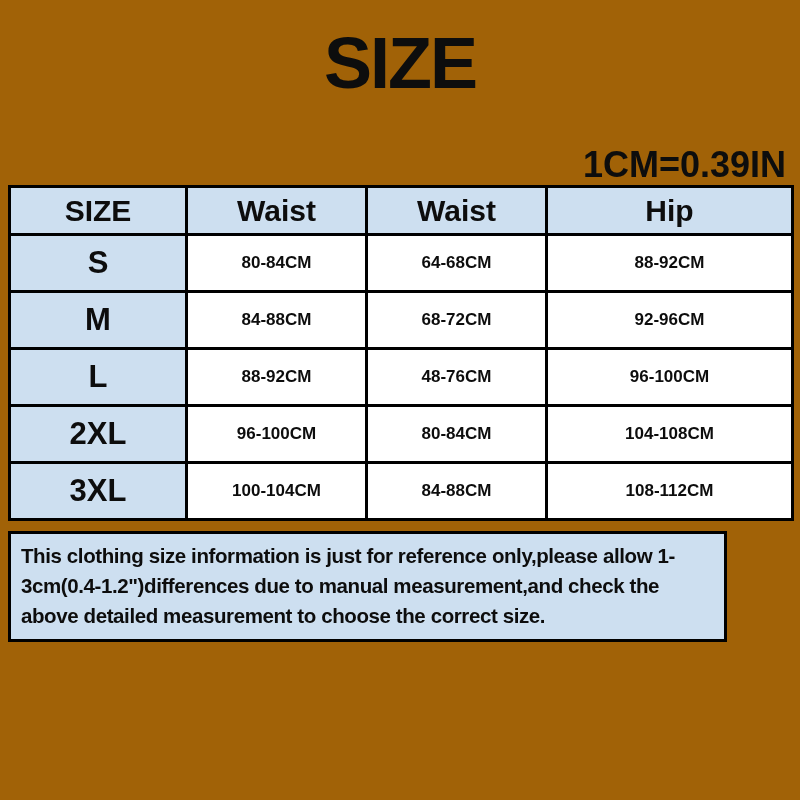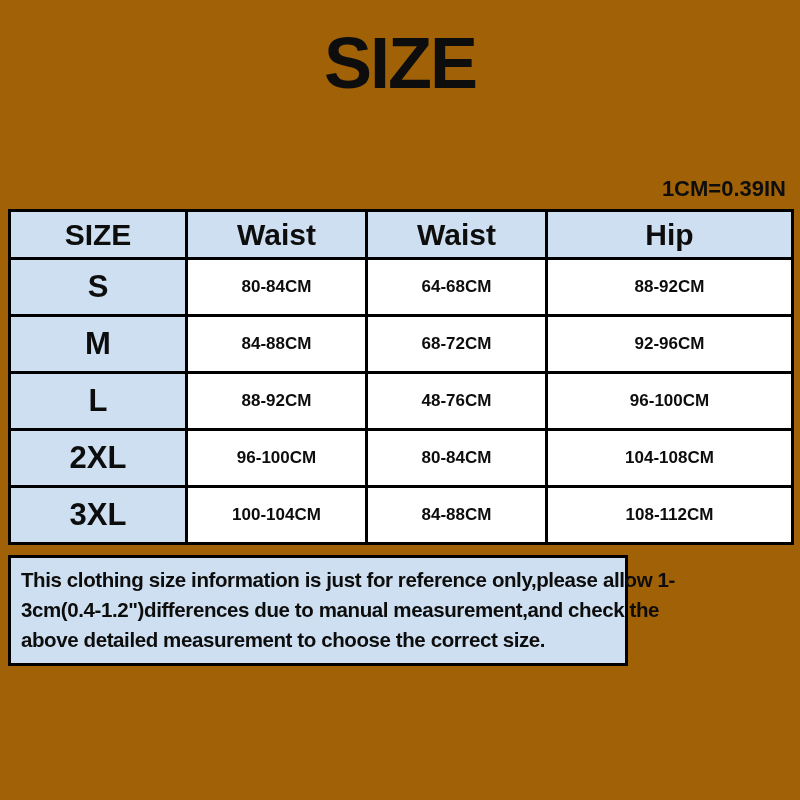--- a/index.html
+++ b/index.html
@@ -18,23 +18,23 @@
   .main-title {
     padding-top: 26px;
     font-size: 72px;
     line-height: 74px;
     font-weight: bold;
     letter-spacing: -2px;
     text-align: center;
     color: #0d0d0d;
   }
   .unit-note {
-    margin-top: 74px;
+    margin-top: 50px;
     margin-right: 14px;
-    font-size: 22px;
+    font-size: 36px;
     line-height: 30px;
     font-weight: bold;
     text-align: right;
     color: #0d0d0d;
   }
   table.size-table {
     margin: 5px 0 0 8px;
     border-collapse: collapse;
     table-layout: fixed;
     width: 783px;
@@ -55,21 +55,21 @@
   .size-table td.size-label {
     font-size: 31px;
     background: var(--panel-blue, #cddff0);
   }
   .size-table td.value-cell {
     font-size: 17px;
     background: var(--value-fill, #ffffff);
   }
   .footer-note {
     margin: 10px 0 0 8px;
-    width: 620px;
+    width: 719px;
     border: 3px solid #000;
     background: var(--panel-blue, #cddff0);
     padding: 7px 10px 8px 10px;
   }
   .footer-note .line {
     font-size: 20.5px;
     letter-spacing: -0.4px;
     line-height: 30px;
     font-weight: bold;
     white-space: nowrap;

